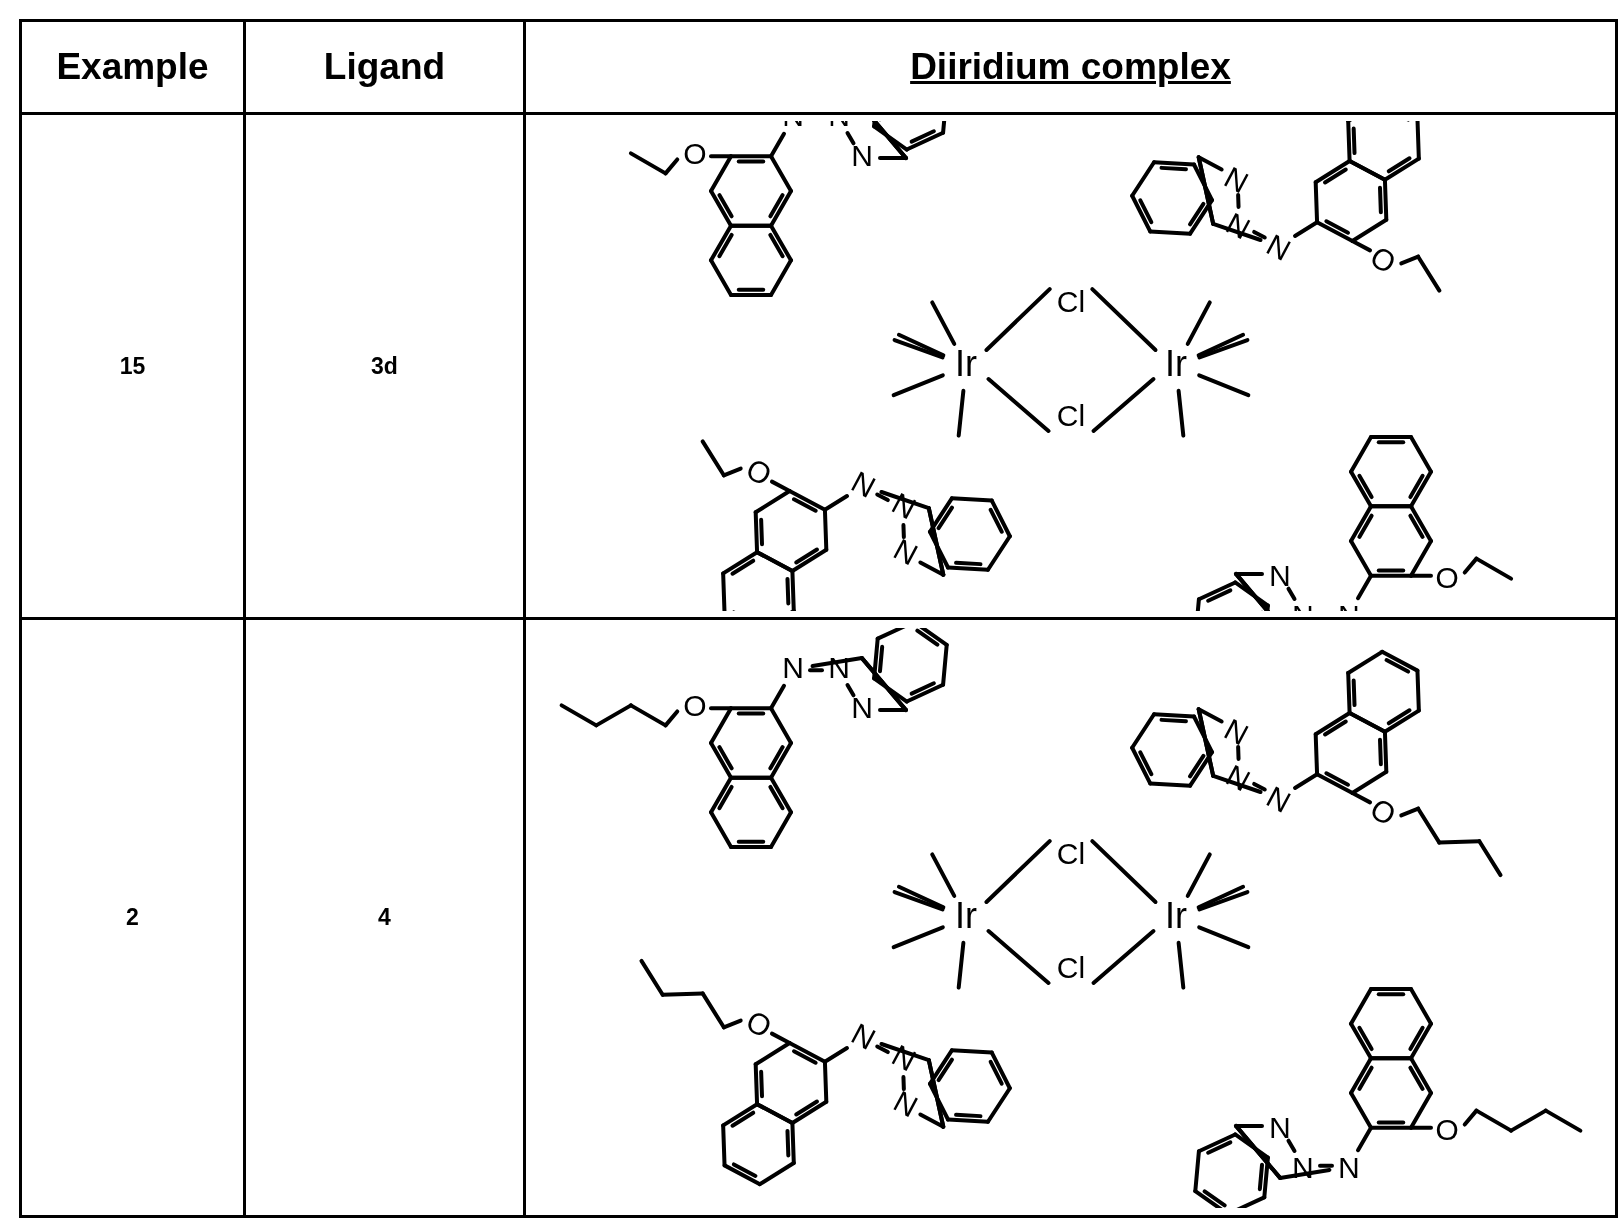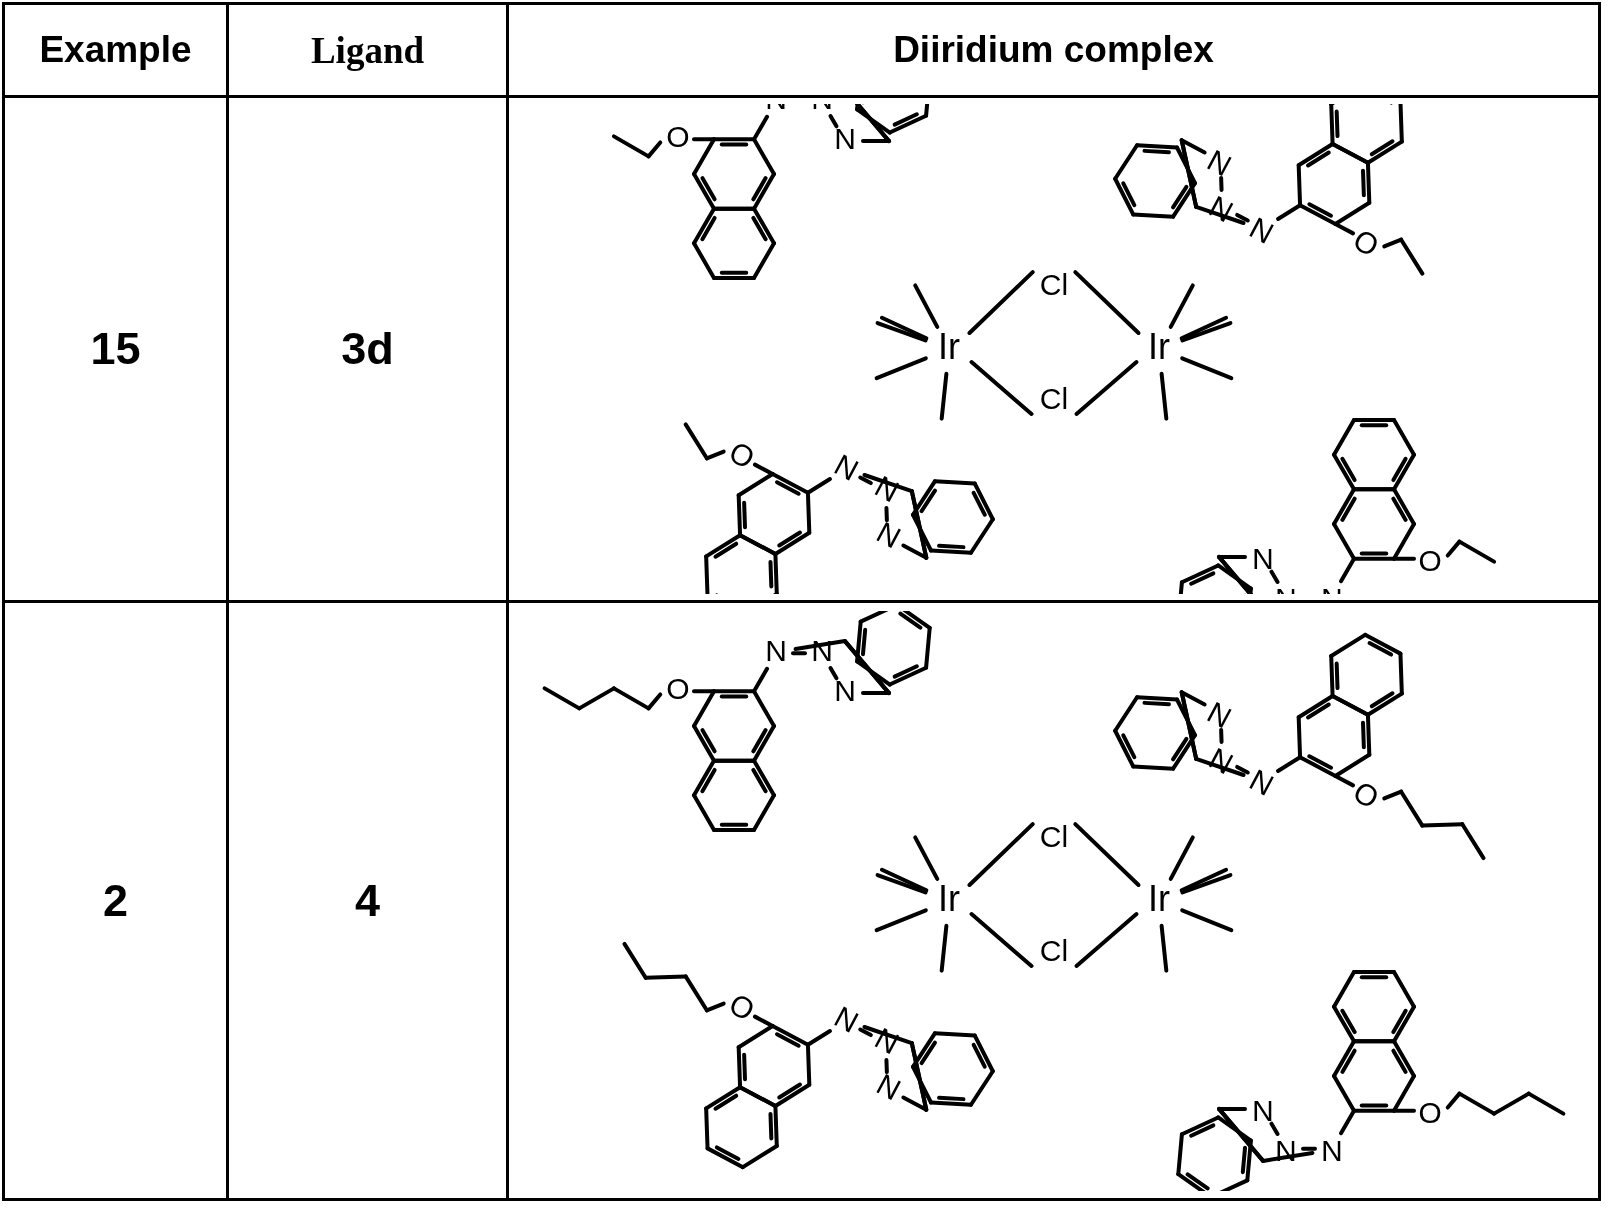--- a/index.html
+++ b/index.html
@@ -1,24 +1,24 @@
 <!DOCTYPE html>
 <html><head>
 <meta charset="utf-8">
 <style>
   html,body{margin:0;padding:0;background:#ffffff;}
   body{width:1618px;height:1221px;font-family:"Liberation Sans",sans-serif;color:#000;}
-  .page{position:relative;width:1618px;height:1221px;box-sizing:border-box;padding:2px;}
+  .page{position:relative;width:1618px;height:1221px;box-sizing:border-box;padding:19px;}
   table.patent-table{border-collapse:collapse;width:1596px;height:1199px;table-layout:fixed;}
   table.patent-table td,table.patent-table th{border:3px solid #000;padding:0;text-align:center;vertical-align:middle;background:#fff;}
   .col-example{width:224px;}
-  .col-ligand{width:280px;font-family:Liberation Serif, serif;}
-  .col-complex{width:1092px;}
+  .col-ligand{width:280px;}
+  .col-complex{width:1092px;text-decoration:underline;}
   th{font-size:37px;font-weight:bold;height:90px;}
-  td.idcell{font-size:45px;font-weight:bold;}
+  td.idcell{font-size:23px;font-weight:bold;}
   tr.datarow{height:auto;}
   .svgwrap{display:block;width:100%;line-height:0;}
   svg{display:block;margin:0 auto;}
   text.atom{font-family:"Liberation Sans",sans-serif;font-size:30px;fill:#000;text-anchor:middle;dominant-baseline:middle;}
   text.metal{font-family:"Liberation Sans",sans-serif;font-size:36px;fill:#000;text-anchor:middle;dominant-baseline:middle;}
 </style>
 </head>
 <body>
 
 <div class="page">

